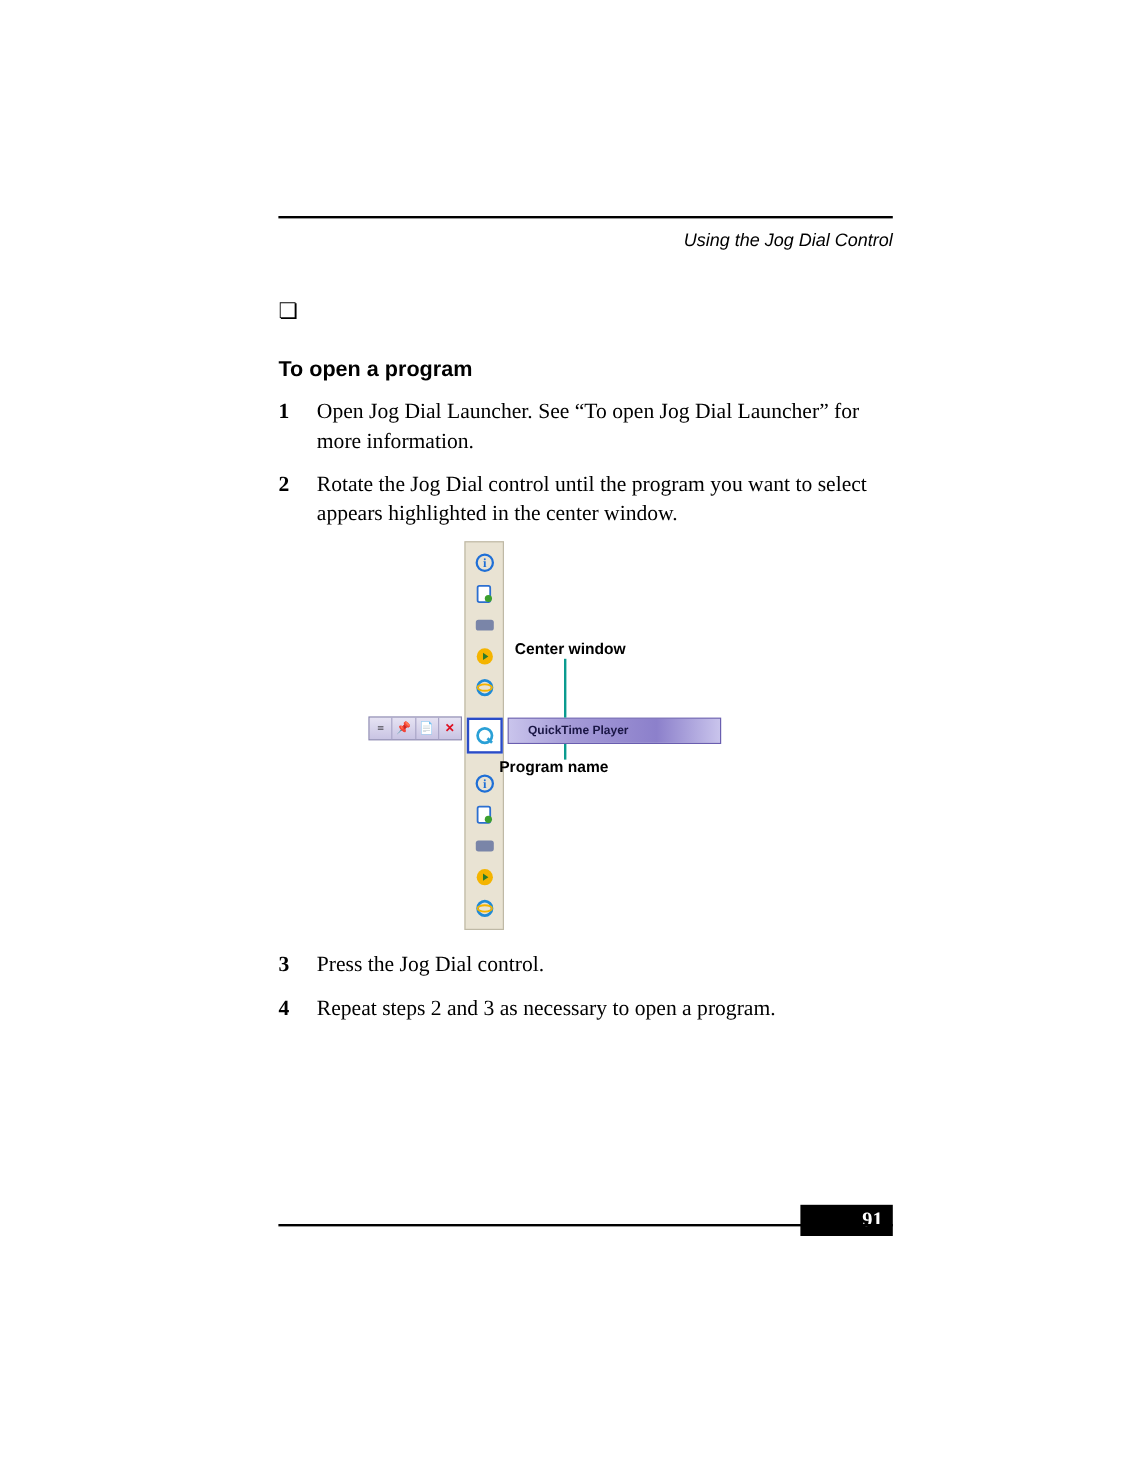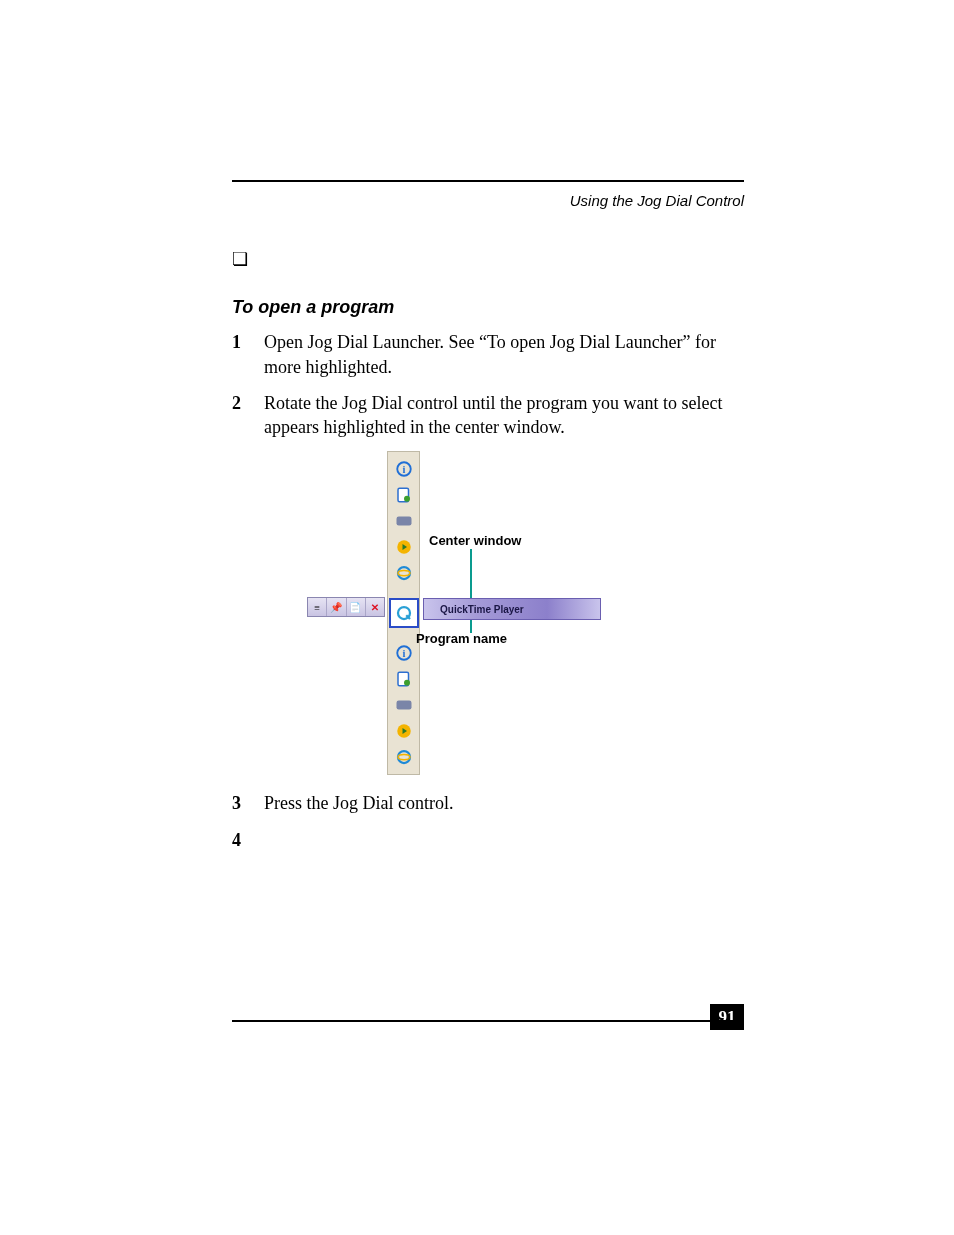--- a/index.html
+++ b/index.html
@@ -36,21 +36,20 @@
     line-height: 1.35;
     margin-bottom: 26px;
   }
   .bullet-mark {
     font-family: Arial, sans-serif;
     flex: 0 0 18px;
   }
   .section-heading {
     font-family: Arial, Helvetica, sans-serif;
     font-weight: bold;
-    font-style: italic;
     font-size: 18px;
     margin-bottom: 12px;
   }
   .step-row {
     display: flex;
     gap: 14px;
     font-size: 18px;
     line-height: 1.35;
     margin-bottom: 12px;
   }
@@ -158,39 +157,40 @@
     width: 34px;
     height: 26px;
     background: #000;
     color: #fff;
     font-family: "Times New Roman", serif;
     font-weight: bold;
     font-size: 17px;
     display: flex;
     align-items: center;
     justify-content: center;
+    padding-left: 43px;
   }
 </style>
 </head>
 <body>
 
 <div class="page">
 
   <div class="rule-top"></div>
   <div class="running-head">Using the Jog Dial Control</div>
 
   <div class="bullet-row">
     <span class="bullet-mark">❏</span>
   </div>
 
   <div class="section-heading">To open a program</div>
 
   <div class="step-row">
     <span class="step-num">1</span>
-    <span>Open Jog Dial Launcher. See “To open Jog Dial Launcher” for more highlighted.</span>
+    <span>Open Jog Dial Launcher. See “To open Jog Dial Launcher” for more information.</span>
   </div>
   <div class="step-row">
     <span class="step-num">2</span>
     <span>Rotate the Jog Dial control until the program you want to select appears highlighted in the center window.</span>
   </div>
 
 
   <div class="figure-wrap">
 
     <div class="tool-tray">
@@ -280,18 +280,19 @@
     <div class="lead-line" style="left:238px; top:169px; width:2px; height:13px;"></div>
 
   </div>
 
   <div class="step-row">
     <span class="step-num">3</span>
     <span>Press the Jog Dial control.</span>
   </div>
   <div class="step-row">
     <span class="step-num">4</span>
+    <span>Repeat steps 2 and 3 as necessary to open a program.</span>
   </div>
 
   <div class="page-num">91</div>
   <div class="footer-rule"></div>
 
 </div>
 
 </body></html>

